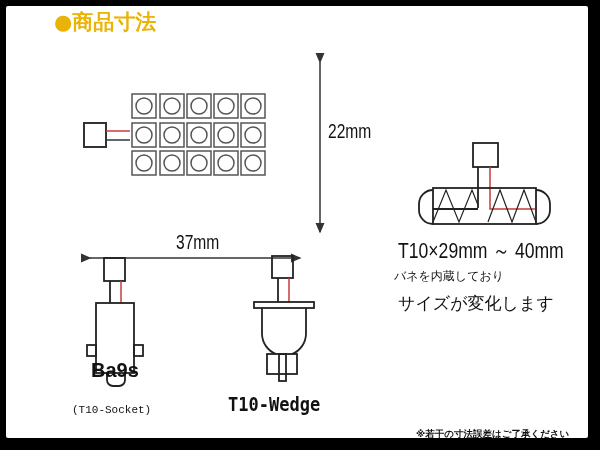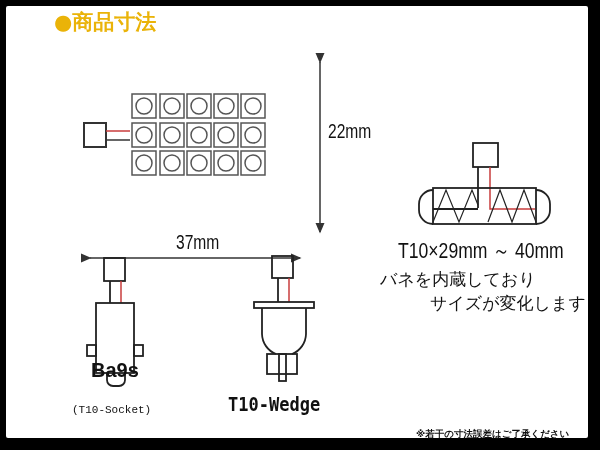--- a/index.html
+++ b/index.html
@@ -100,20 +100,20 @@
     <path d="M262,308 v26 a22,22 0 0 0 14,20 M306,308 v26 a22,22 0 0 1 -14,20"></path>
     <rect x="267" y="354" width="30" height="20"></rect>
     <rect x="279" y="354" width="7" height="27"></rect>
   </g>
 </svg>
 
 <div class="label dim" style="left:328px; top:120px;">22mm</div>
 <div class="label dim" style="left:176px; top:231px;">37mm</div>
 
 <div class="label" style="left:398px; top:236px; font-family:'Liberation Sans', sans-serif; font-size:22px; transform:scaleX(0.8); transform-origin:left top;">T10×29mm ～ 40mm</div>
-<div class="label" style="left:380px; top:268px; font-size:17px;text-align:center;">バネを内蔵しており</div>
-<div class="label" style="left:398px; top:292px; font-size:17px;margin-left:32px;">サイズが変化します</div>
+<div class="label" style="left:394px; top:268px; font-size:12px;text-align:center;">バネを内蔵しており</div>
+<div class="label" style="left:398px; top:292px; font-size:17px;">サイズが変化します</div>
 
 <div class="label bold" style="left:91px; top:359px; font-size:20px; font-family:'Liberation Sans', sans-serif;">Ba9s</div>
 <div class="label" style="left:72px; top:404px; font-size:11px; font-family:Liberation Mono, monospace;">(T10-Socket)</div>
 <div class="label bold" style="left:228px; top:392px; font-size:20px; font-family:'DejaVu Sans Mono', monospace; transform:scaleX(0.85); transform-origin:left top;">T10-Wedge</div>
 
 <div class="label" style="left:416px; top:428px; font-size:9.5px;font-weight:bold;">※若干の寸法誤差はご了承ください</div>
 
 </body></html>

